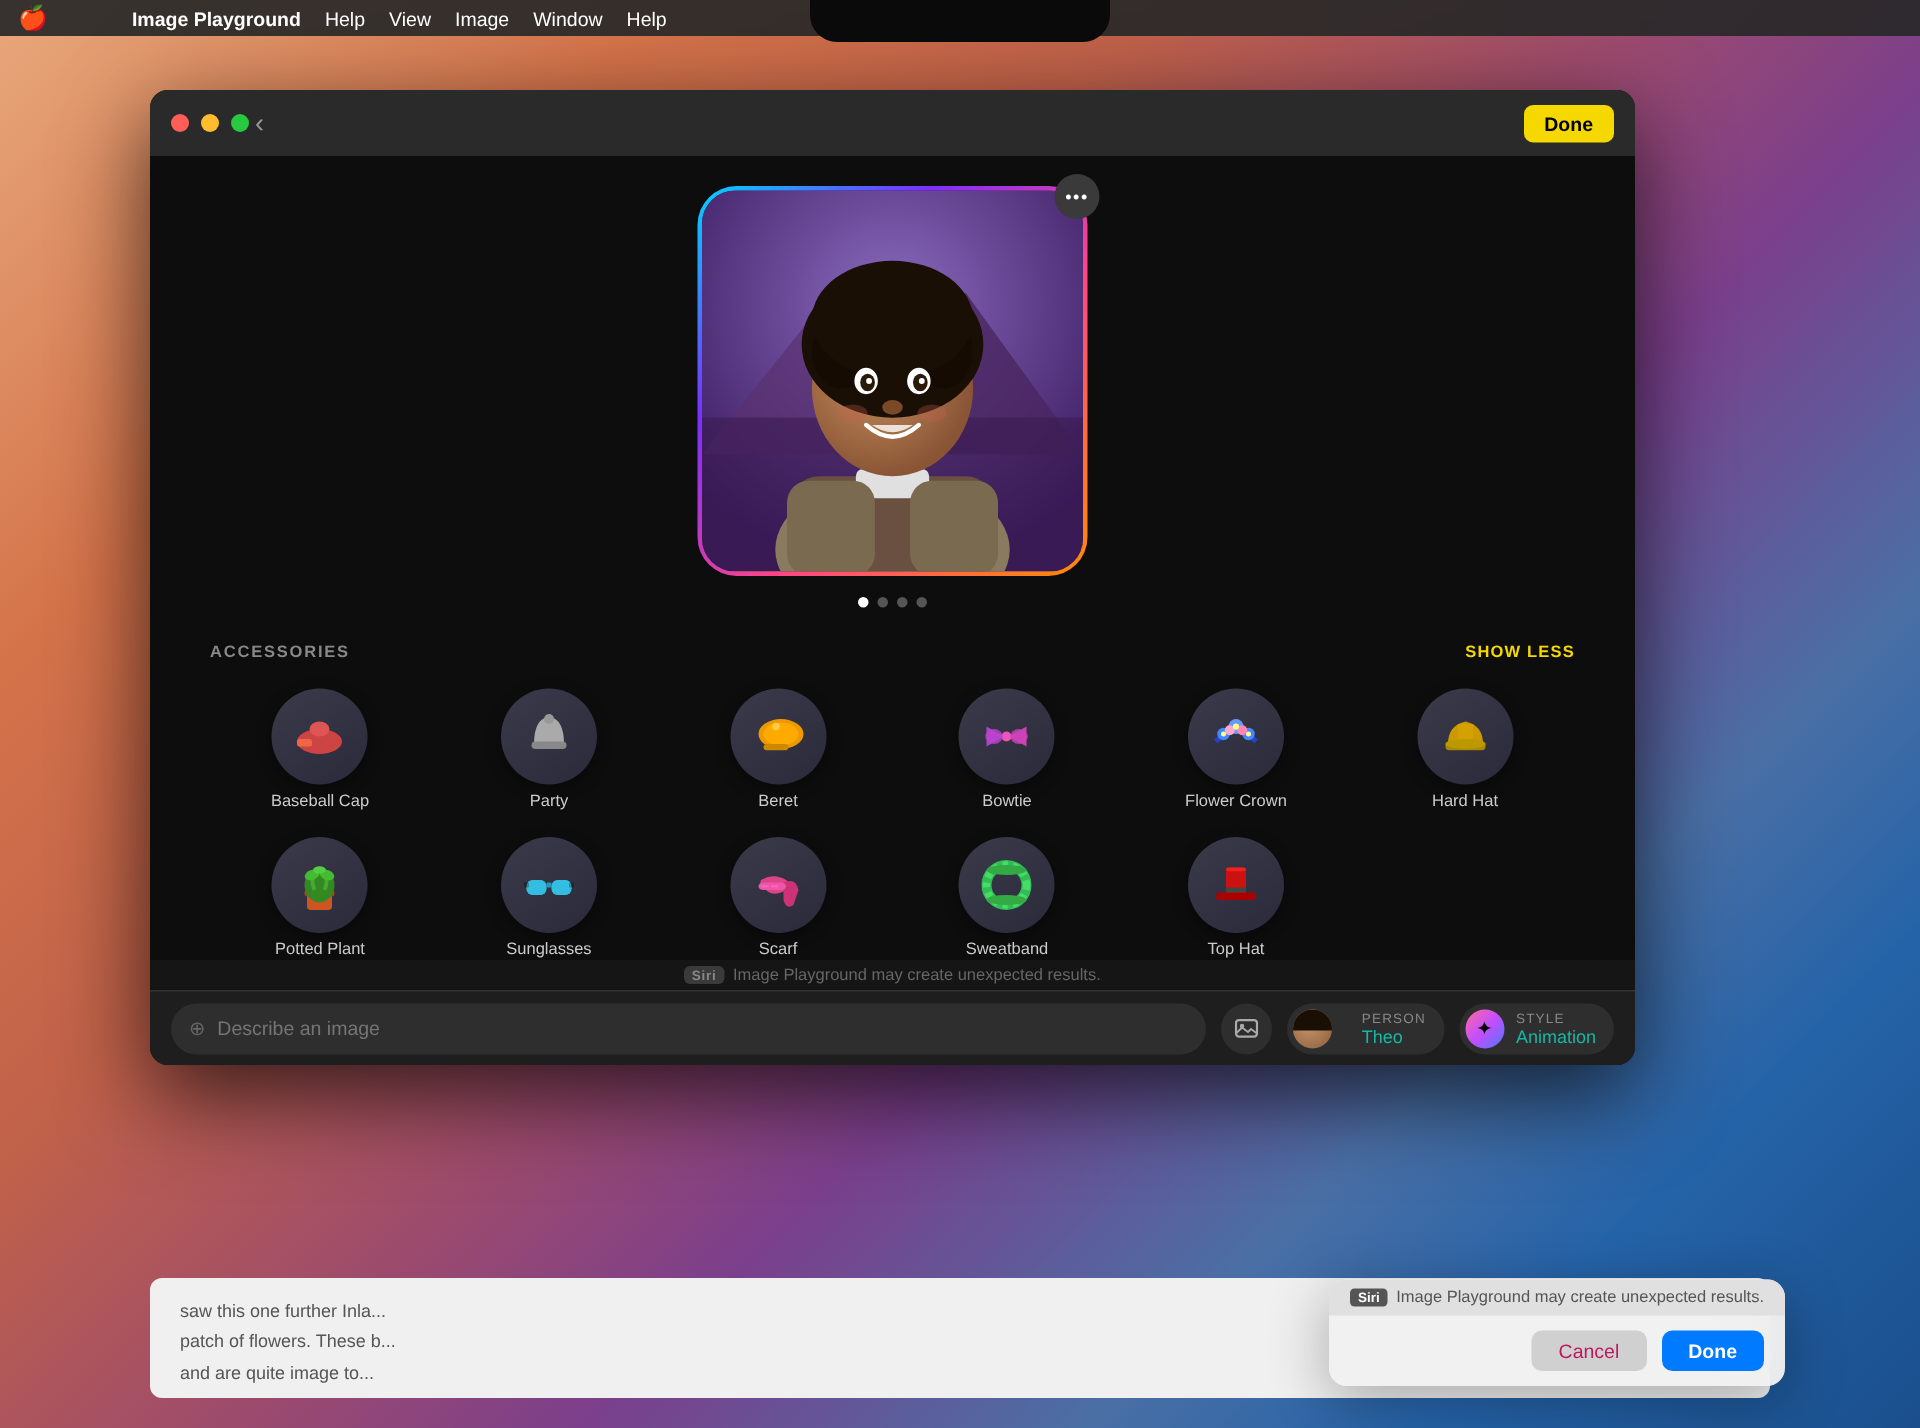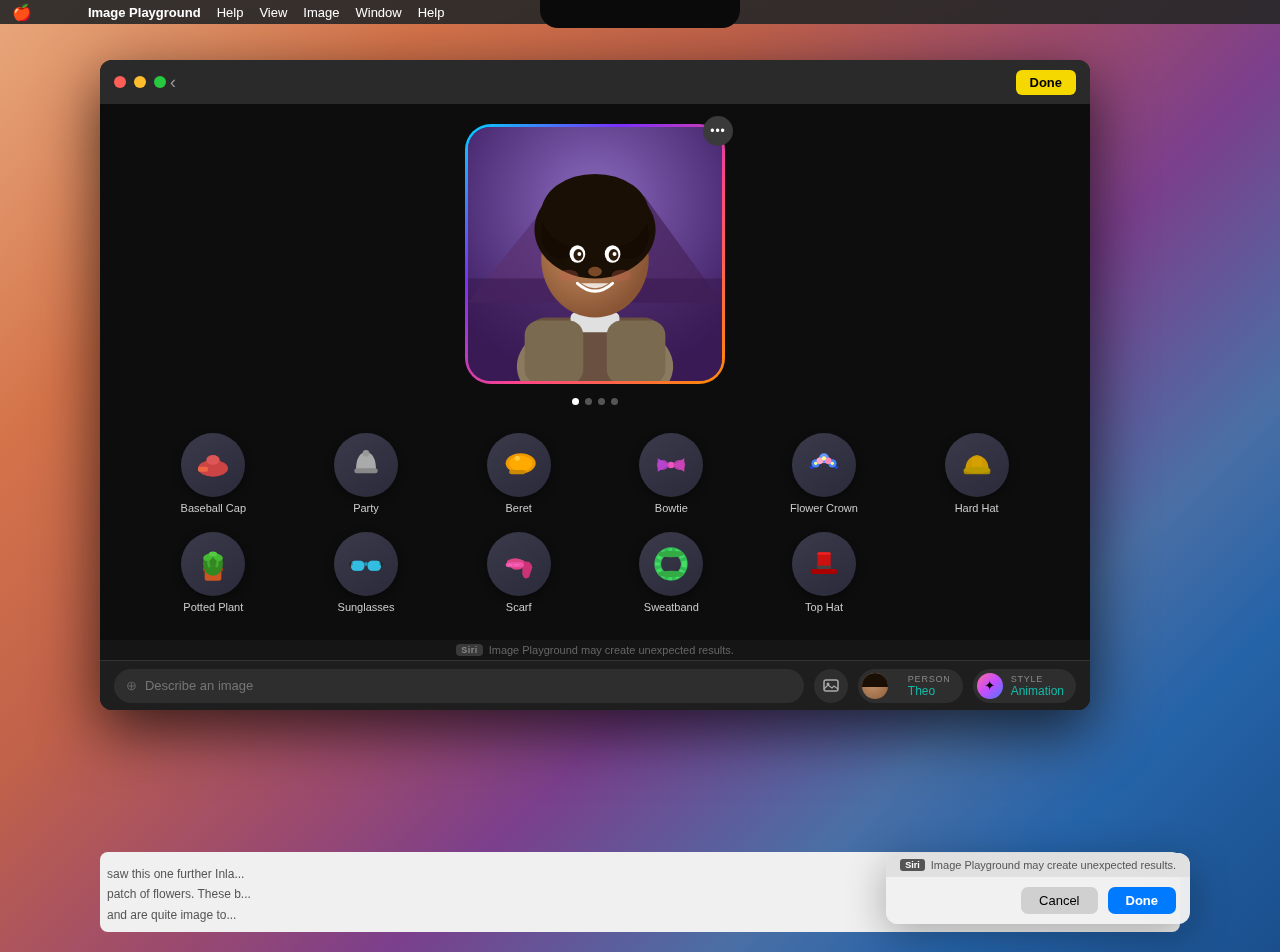--- a/index.html
+++ b/index.html
@@ -442,21 +442,21 @@
     }
 
     .alert-buttons {
       display: flex;
       gap: 10px;
       padding: 10px 14px;
     }
 
     .alert-cancel-btn {
       background: #d0d0d0;
-      color: #000000;
+      color: #be185d;
       border: none;
       border-radius: 7px;
       padding: 6px 18px;
       font-size: 13px;
       font-weight: 500;
       cursor: pointer;
     }
 
     .alert-done-btn {
       background: #007aff;
@@ -479,21 +479,21 @@
   <span class="menu-bar-item bold">Image Playground</span>
   <span class="menu-bar-item">Help</span>
   <span class="menu-bar-item">View</span>
   <span class="menu-bar-item">Image</span>
   <span class="menu-bar-item">Window</span>
   <span class="menu-bar-item">Help</span>
 </div>
 
 <div class="camera-notch"></div>
 
-<div style="position:absolute; bottom:20px; left:100px; right:100px; height:80px; background:#f0f0f0; border-radius:8px; padding:12px 7px; z-index:1;">
+<div style="position:absolute; bottom:20px; left:100px; right:100px; height:80px; background:#f0f0f0; border-radius:8px; padding:12px 20px; z-index:1;">
   <div style="color:#555; font-size:12px; line-height:1.7;">
     <span>saw this one further Inla...</span><br>
     <span>patch of flowers. These b...</span><br>
     <span>and are quite image to...</span>
   </div>
 </div>
 
 <div class="playground-window">
 
   <div class="title-bar">
@@ -577,20 +577,24 @@
     </div>
 
     <div class="pagination-dots">
       <div class="dot active"></div>
       <div class="dot"></div>
       <div class="dot"></div>
       <div class="dot"></div>
     </div>
 
     <div class="accessories-section">
+      <div class="accessories-header">
+        <span class="accessories-title">ACCESSORIES</span>
+        <button class="show-less-btn">SHOW LESS</button>
+      </div>
 
       <div class="accessories-grid">
 
         <div class="accessory-item">
           <div class="accessory-icon">
             <svg viewBox="0 0 48 48" width="40" height="40">
               <ellipse cx="24" cy="28" rx="18" ry="10" fill="#cc4444"></ellipse>
               <path d="M10,25 Q24,8 38,25" fill="#cc4444"></path>
               <rect x="6" y="26" width="12" height="6" rx="2" fill="#ee6644"></rect>
               <ellipse cx="24" cy="18" rx="8" ry="6" fill="#dd5555"></ellipse>

